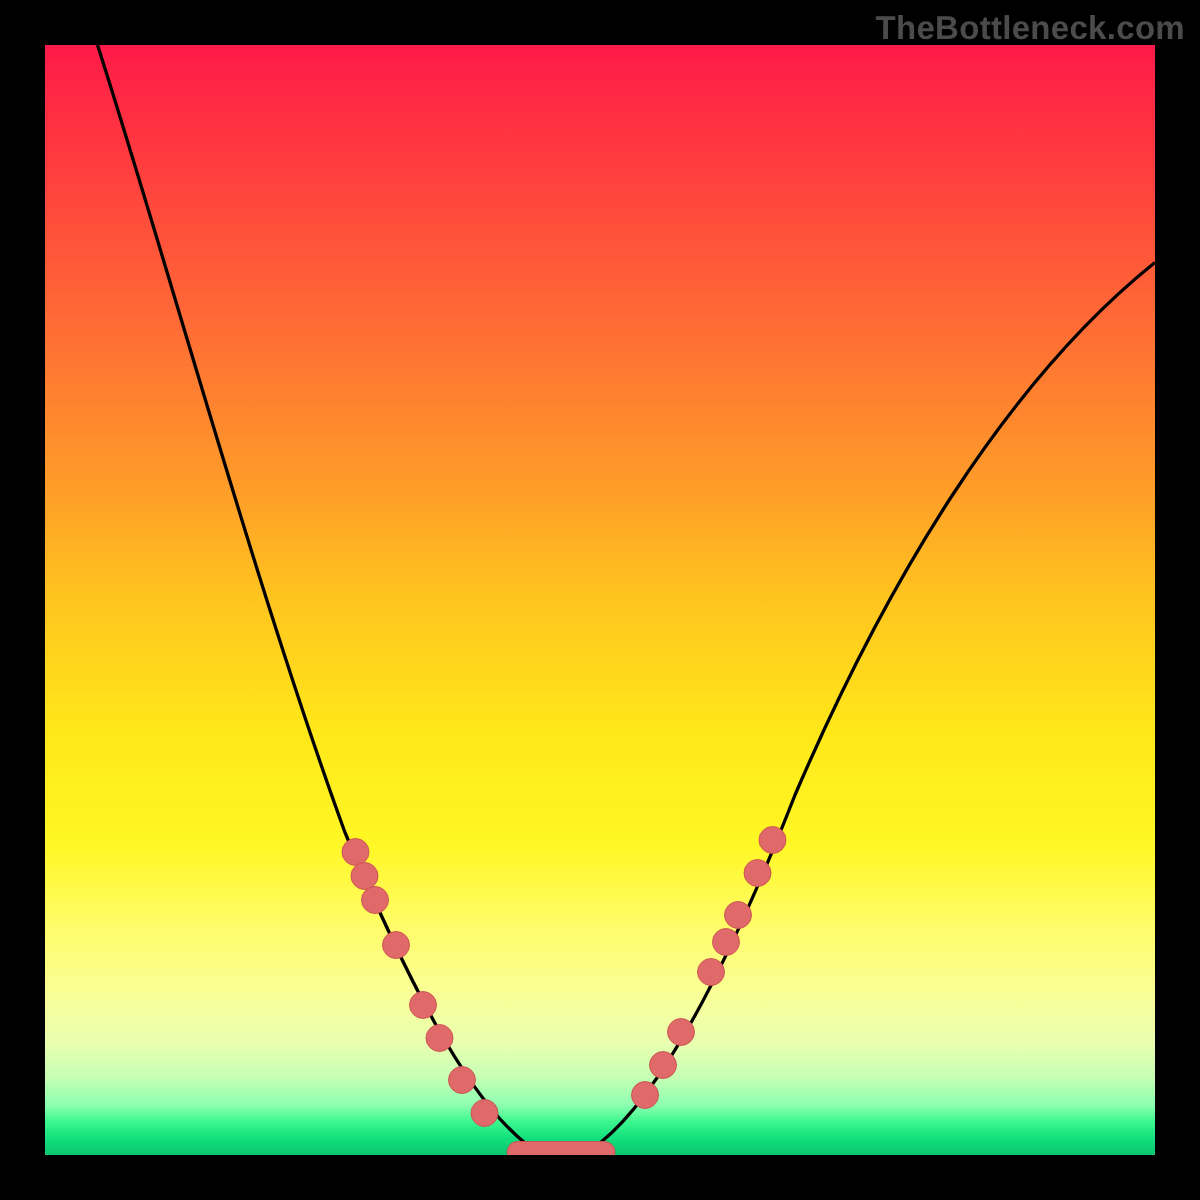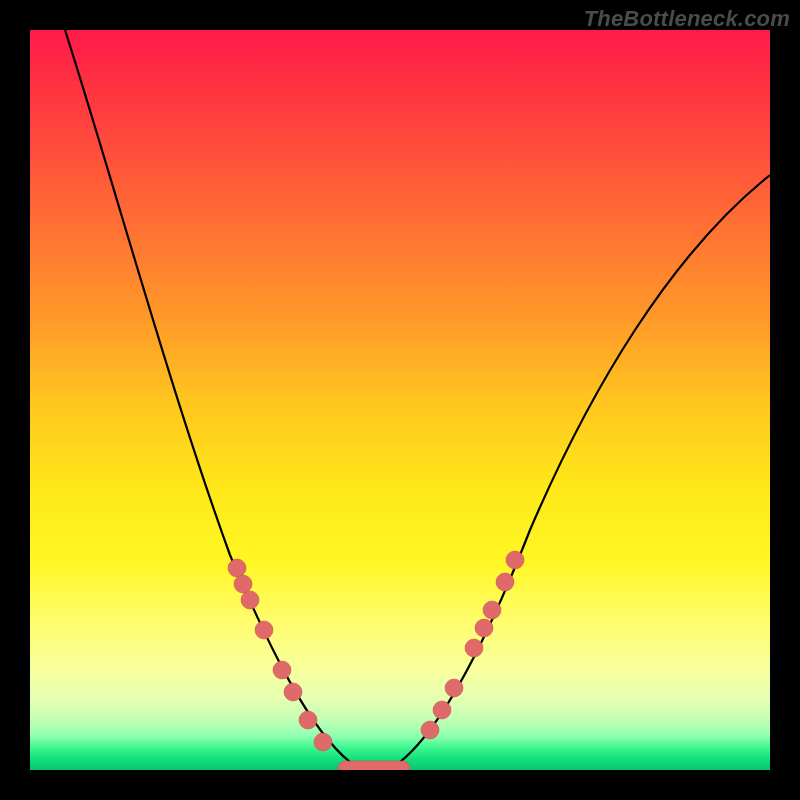--- a/index.html
+++ b/index.html
@@ -8,21 +8,20 @@
     width: 800px;
     height: 800px;
     overflow: hidden;
     font-family: Arial, Helvetica, sans-serif;
   }
   .frame {
     position: relative;
     width: 800px;
     height: 800px;
     background: #000;
-    font-style: italic;
   }
   .watermark {
     position: absolute;
     top: 6px;
     right: 10px;
     color: #4b4b4b;
     font-size: 22px;
     font-weight: 600;
     z-index: 20;
     letter-spacing: 0.2px;

